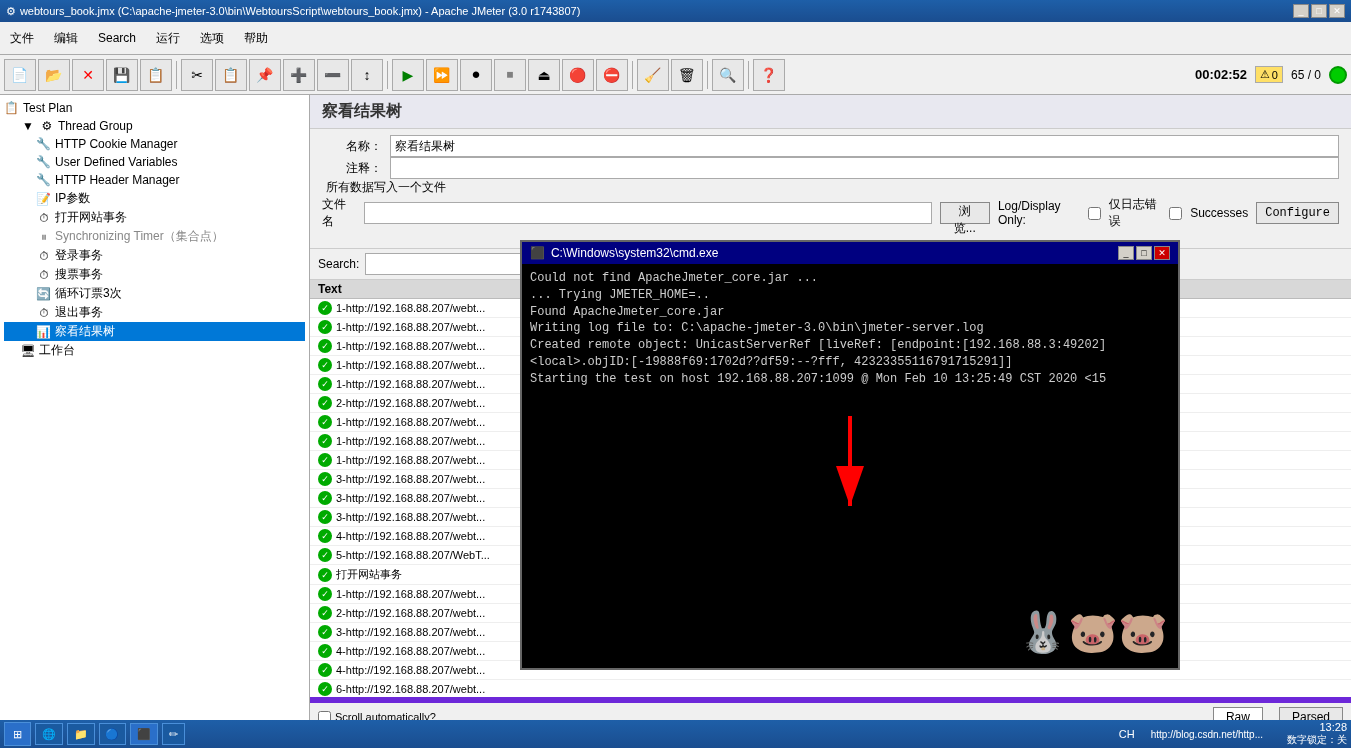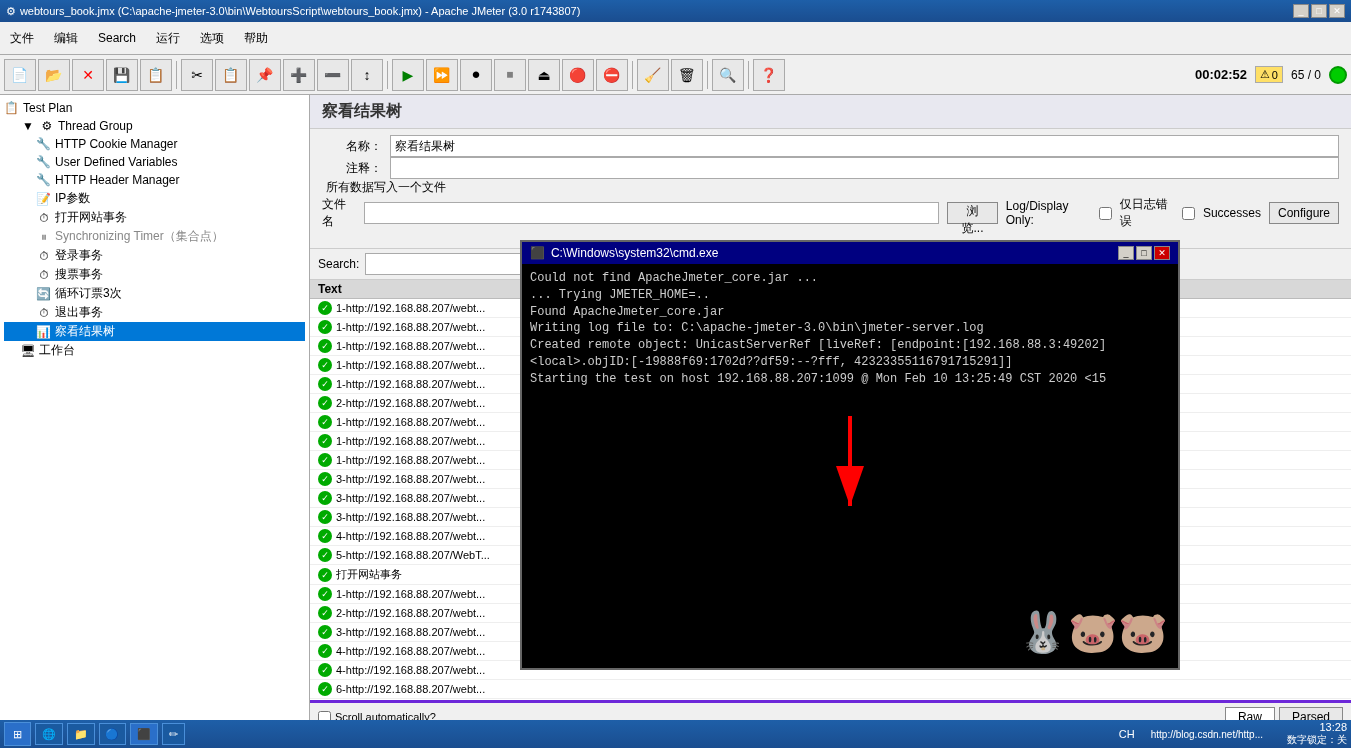--- a/index.html
+++ b/index.html
@@ -179,20 +179,21 @@
       font-size: 12px;
     }
     .configure-btn {
       height: 22px;
       padding: 0 8px;
       background: #e8e8e8;
       border: 1px solid #888;
       cursor: pointer;
       font-size: 12px;
       margin-left: auto;
+      font-family: Liberation Mono, monospace;
     }
 
     
     .search-bar {
       display: flex;
       align-items: center;
       padding: 4px 8px;
       background: #f0f0f0;
       border-bottom: 1px solid #ccc;
       gap: 6px;
@@ -240,21 +241,21 @@
       flex-shrink: 0;
     }
     .result-text { font-size: 11px; overflow: hidden; text-overflow: ellipsis; white-space: nowrap; }
 
     
     .results-bottom {
       display: flex;
       align-items: center;
       padding: 4px 8px;
       background: #f0f0f0;
-      border-top: 3px solid #6d28d9;
+      border-top: 6px solid #6d28d9;
       gap: 8px;
     }
     .scroll-check { font-size: 11px; display: flex; align-items: center; gap: 4px; }
     .tab-btn {
       padding: 2px 12px;
       background: #e8e8e8;
       border: 1px solid #888;
       cursor: pointer;
       font-size: 12px;
     }
@@ -610,21 +611,21 @@
         <div class="result-icon">✓</div>
         <span class="result-text">6-http://192.168.88.207/webt...</span>
       </div>
     </div>
 
     <div class="results-bottom">
       <div class="scroll-check">
         <input type="checkbox" style="">
         <span>Scroll automatically?</span>
       </div>
-      <div style="margin-left:auto; display:flex; gap:4px;">
+      <div style="margin-left:auto; display:flex; gap:16px;">
         <button class="tab-btn active">Raw</button>
         <button class="tab-btn">Parsed</button>
       </div>
     </div>
   </div>
 </div>
 
 <div class="cmd-overlay">
   <div class="cmd-titlebar">
     <div style="display:flex;align-items:center;gap:6px;">

